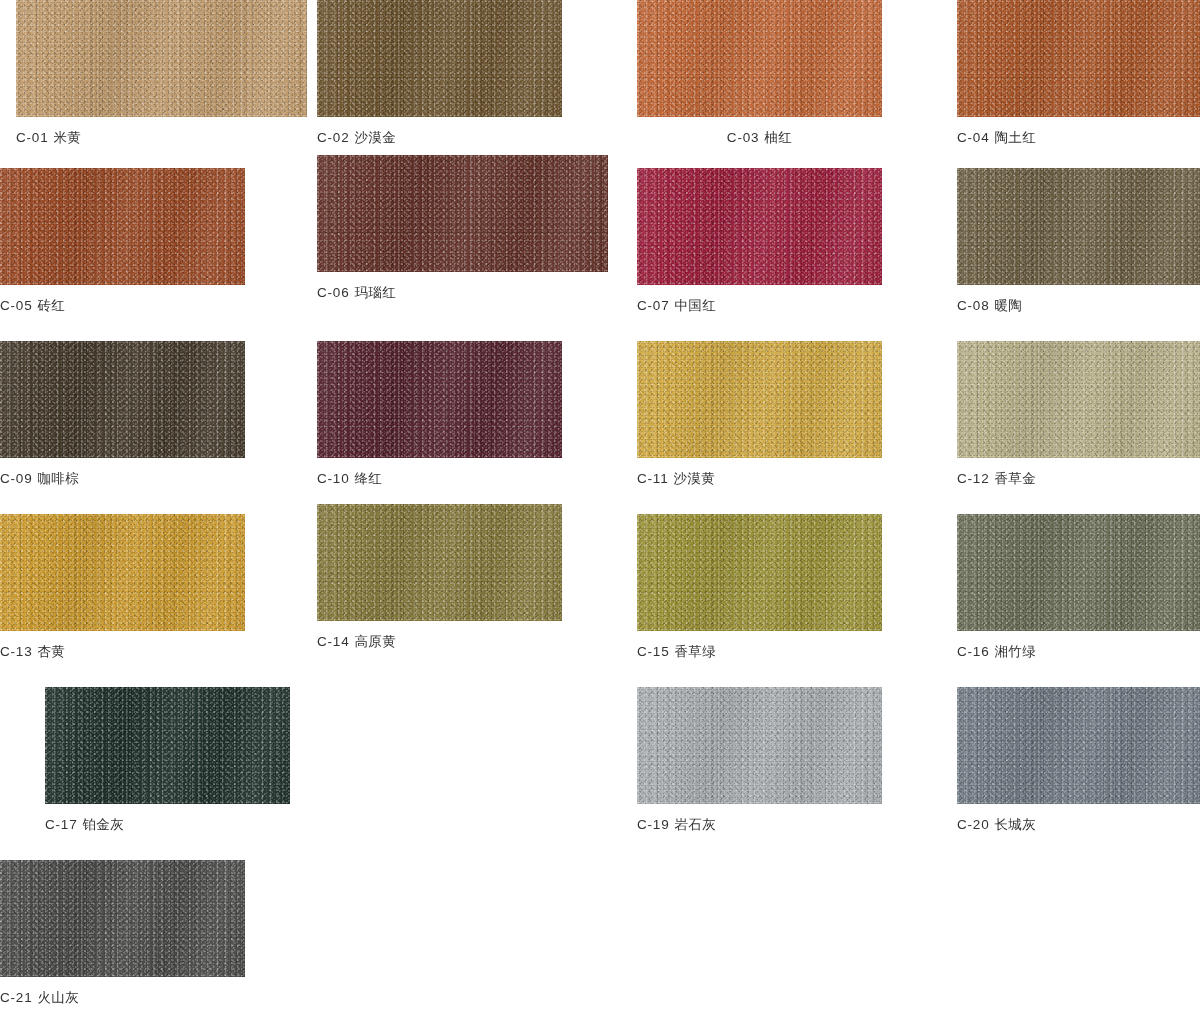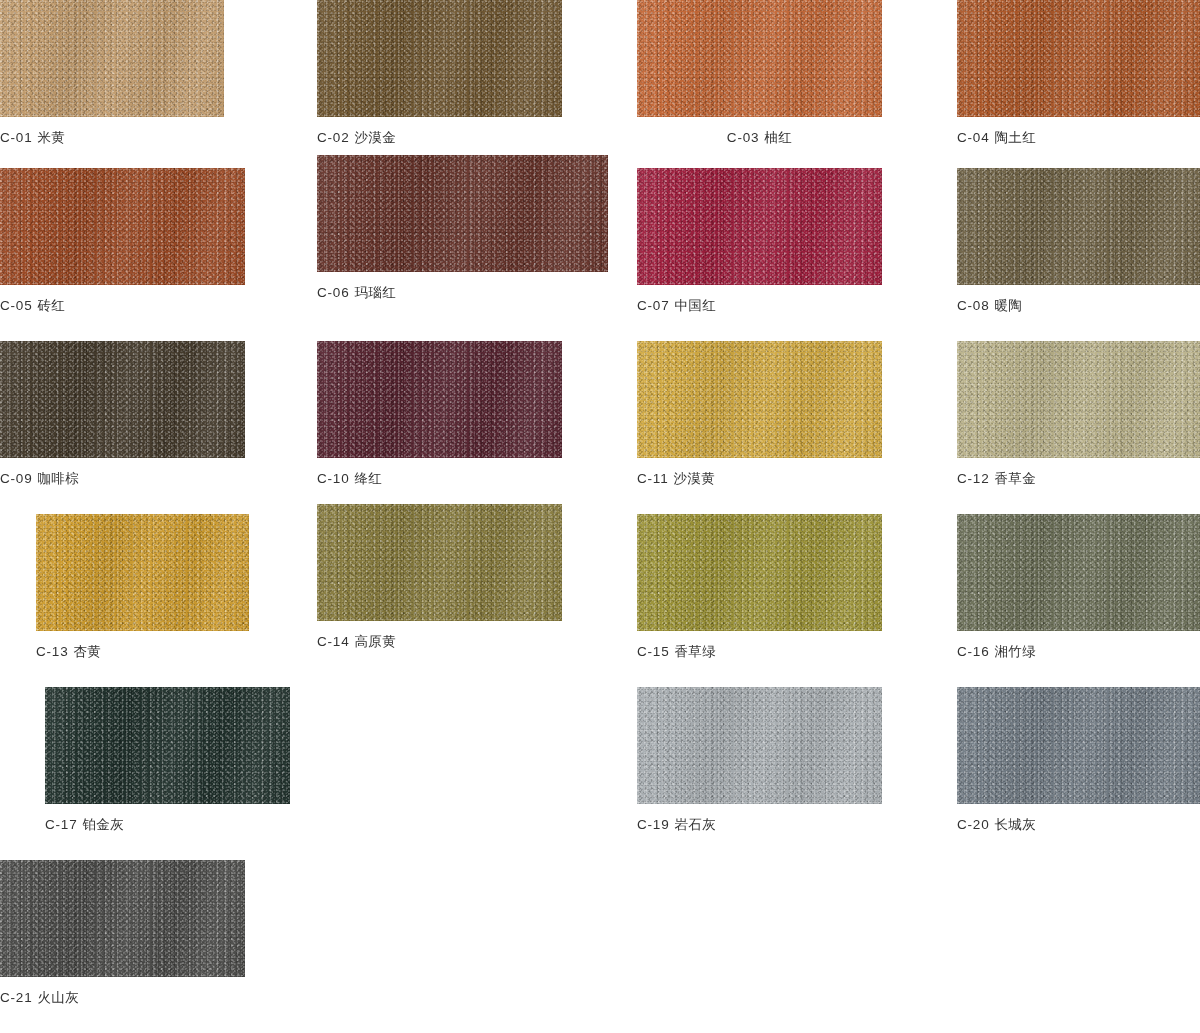--- a/index.html
+++ b/index.html
@@ -95,21 +95,21 @@
     letter-spacing: .8px;
   }
   .swatch-label .cname {
     margin-left: 5px;
   }
 </style>
 </head>
 <body>
 
 <div id="swatch-grid">
-    <div class="swatch-cell" style="left: 0px; top: 0px; width: 224px;">
+    <div class="swatch-cell" style="left: 0px; top: 0px; width: 291px; padding-left: 16px;">
       <div class="swatch-chip" style="height: 117px; background-color: rgb(192, 154, 107);">
         <div class="grain"></div>
         <div class="grain2"></div>
         <div class="sheen"></div>
       </div>
       <div class="swatch-label"><span class="code">C-01</span><span class="cname">米黄</span></div>
     </div>
     <div class="swatch-cell" style="left: 317px; top: 0px; width: 245px;">
       <div class="swatch-chip" style="height: 117px; background-color: rgb(110, 85, 47);">
         <div class="grain"></div>
@@ -191,21 +191,21 @@
       <div class="swatch-label"><span class="code">C-11</span><span class="cname">沙漠黄</span></div>
     </div>
     <div class="swatch-cell" style="left: 957px; top: 341px; width: 245px;">
       <div class="swatch-chip" style="height: 117px; background-color: rgb(184, 176, 136);">
         <div class="grain"></div>
         <div class="grain2"></div>
         <div class="sheen"></div>
       </div>
       <div class="swatch-label"><span class="code">C-12</span><span class="cname">香草金</span></div>
     </div>
-    <div class="swatch-cell" style="left: 0px; top: 514px; width: 213px; padding-left: 36px;">
+    <div class="swatch-cell" style="left: 0px; top: 514px; width: 245px;">
       <div class="swatch-chip" style="height: 117px; background-color: rgb(204, 154, 43);">
         <div class="grain"></div>
         <div class="grain2"></div>
         <div class="sheen"></div>
       </div>
       <div class="swatch-label"><span class="code">C-13</span><span class="cname">杏黄</span></div>
     </div>
     <div class="swatch-cell" style="left: 317px; top: 504px; width: 245px;">
       <div class="swatch-chip" style="height: 117px; background-color: rgb(133, 121, 59);">
         <div class="grain"></div>

